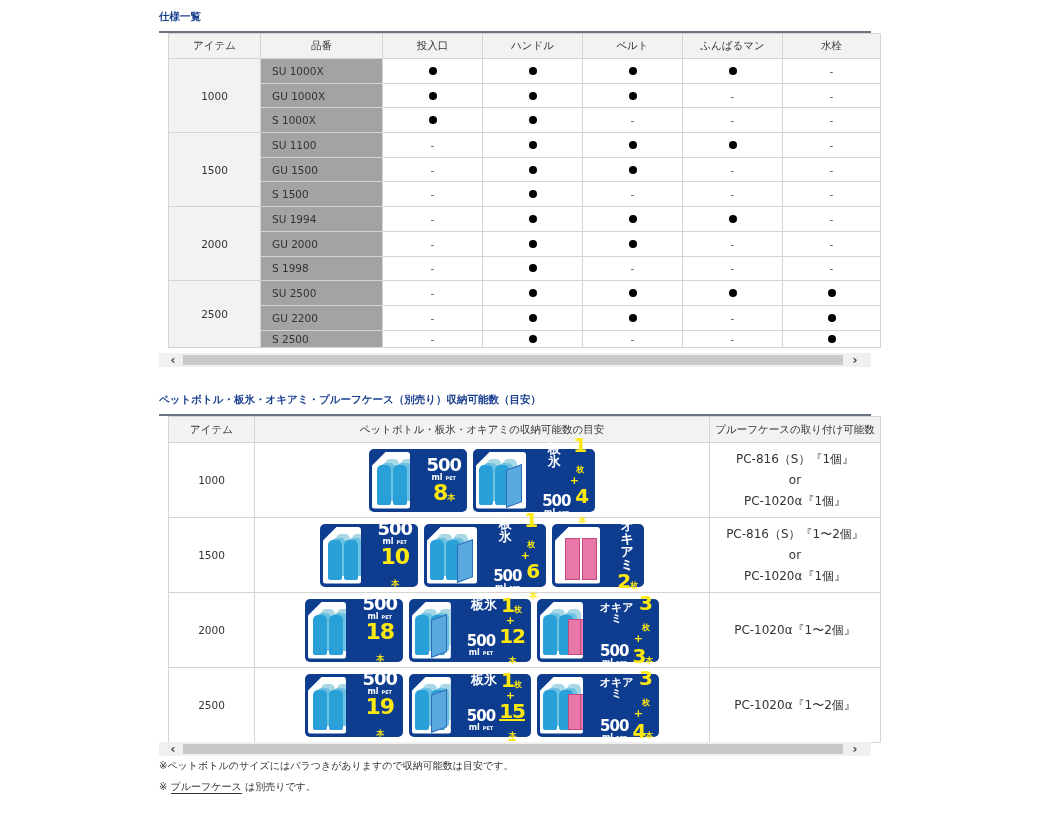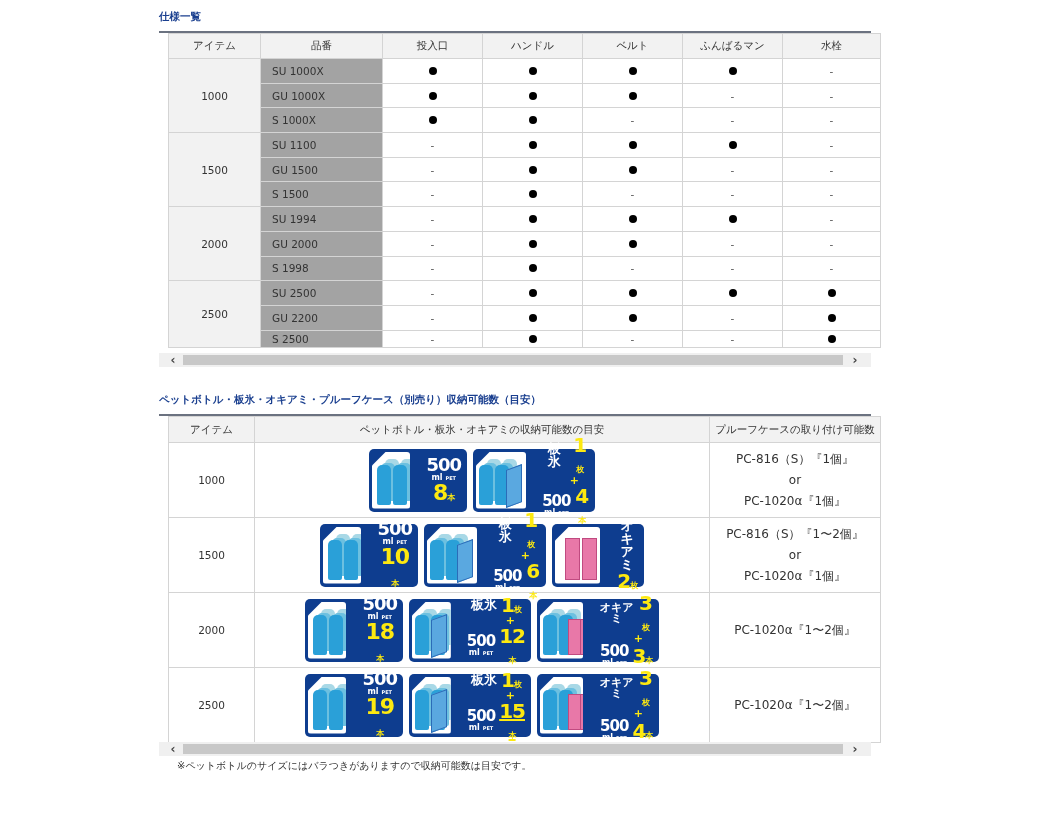--- a/index.html
+++ b/index.html
@@ -47,21 +47,21 @@
   .badge .ml { font-size: 8px; font-weight: bold; }
   .badge .ml small { font-size: 5px; margin-left: 3px; }
   .badge .yellow { color: #fde910; font-size: 22px; font-weight: bold; letter-spacing: -1px; }
   .badge .yellow small { font-size: 8px; }
   .badge .jp { font-size: 13px; font-weight: bold; }
   .badge .plus { color: #fde910; font-size: 11px; font-weight: bold; }
   .badge .row { display: flex; align-items: center; gap: 4px; }
 
   .pc-cell { line-height: 21px; font-size: 12px; }
 
-  .notes { position: absolute; left: 177px; font-size: 10px; color: #333; }
+  .notes { position: absolute; left: 159px; font-size: 10px; color: #333; }
   .notes div { height: 20.5px; line-height: 20.5px; }
   .notes .link { color: #333; text-decoration: none; border-bottom: 1px solid #333; padding-bottom: 1px; }
 </style>
 </head>
 <body>
 
 <div class="section-title" style="top:10px;">仕様一覧</div>
 <div class="title-rule" style="top:31px;"></div>
 
 <table id="spec-table" style="top:33px; width:712px;">
@@ -483,13 +483,16 @@
 </table>
 
 <div class="scrollbar" style="top:742px;">
   <span class="arr left">‹</span>
   <div class="track"></div>
   <span class="arr right">›</span>
 </div>
 
 <div class="notes" style="top:756px;">
   <div>※ペットボトルのサイズにはバラつきがありますので収納可能数は目安です。</div>
+  <div>
+    <span>※ </span><a class="link">プルーフケース</a><span> は別売りです。</span>
+  </div>
 </div>
 
 </body></html>

